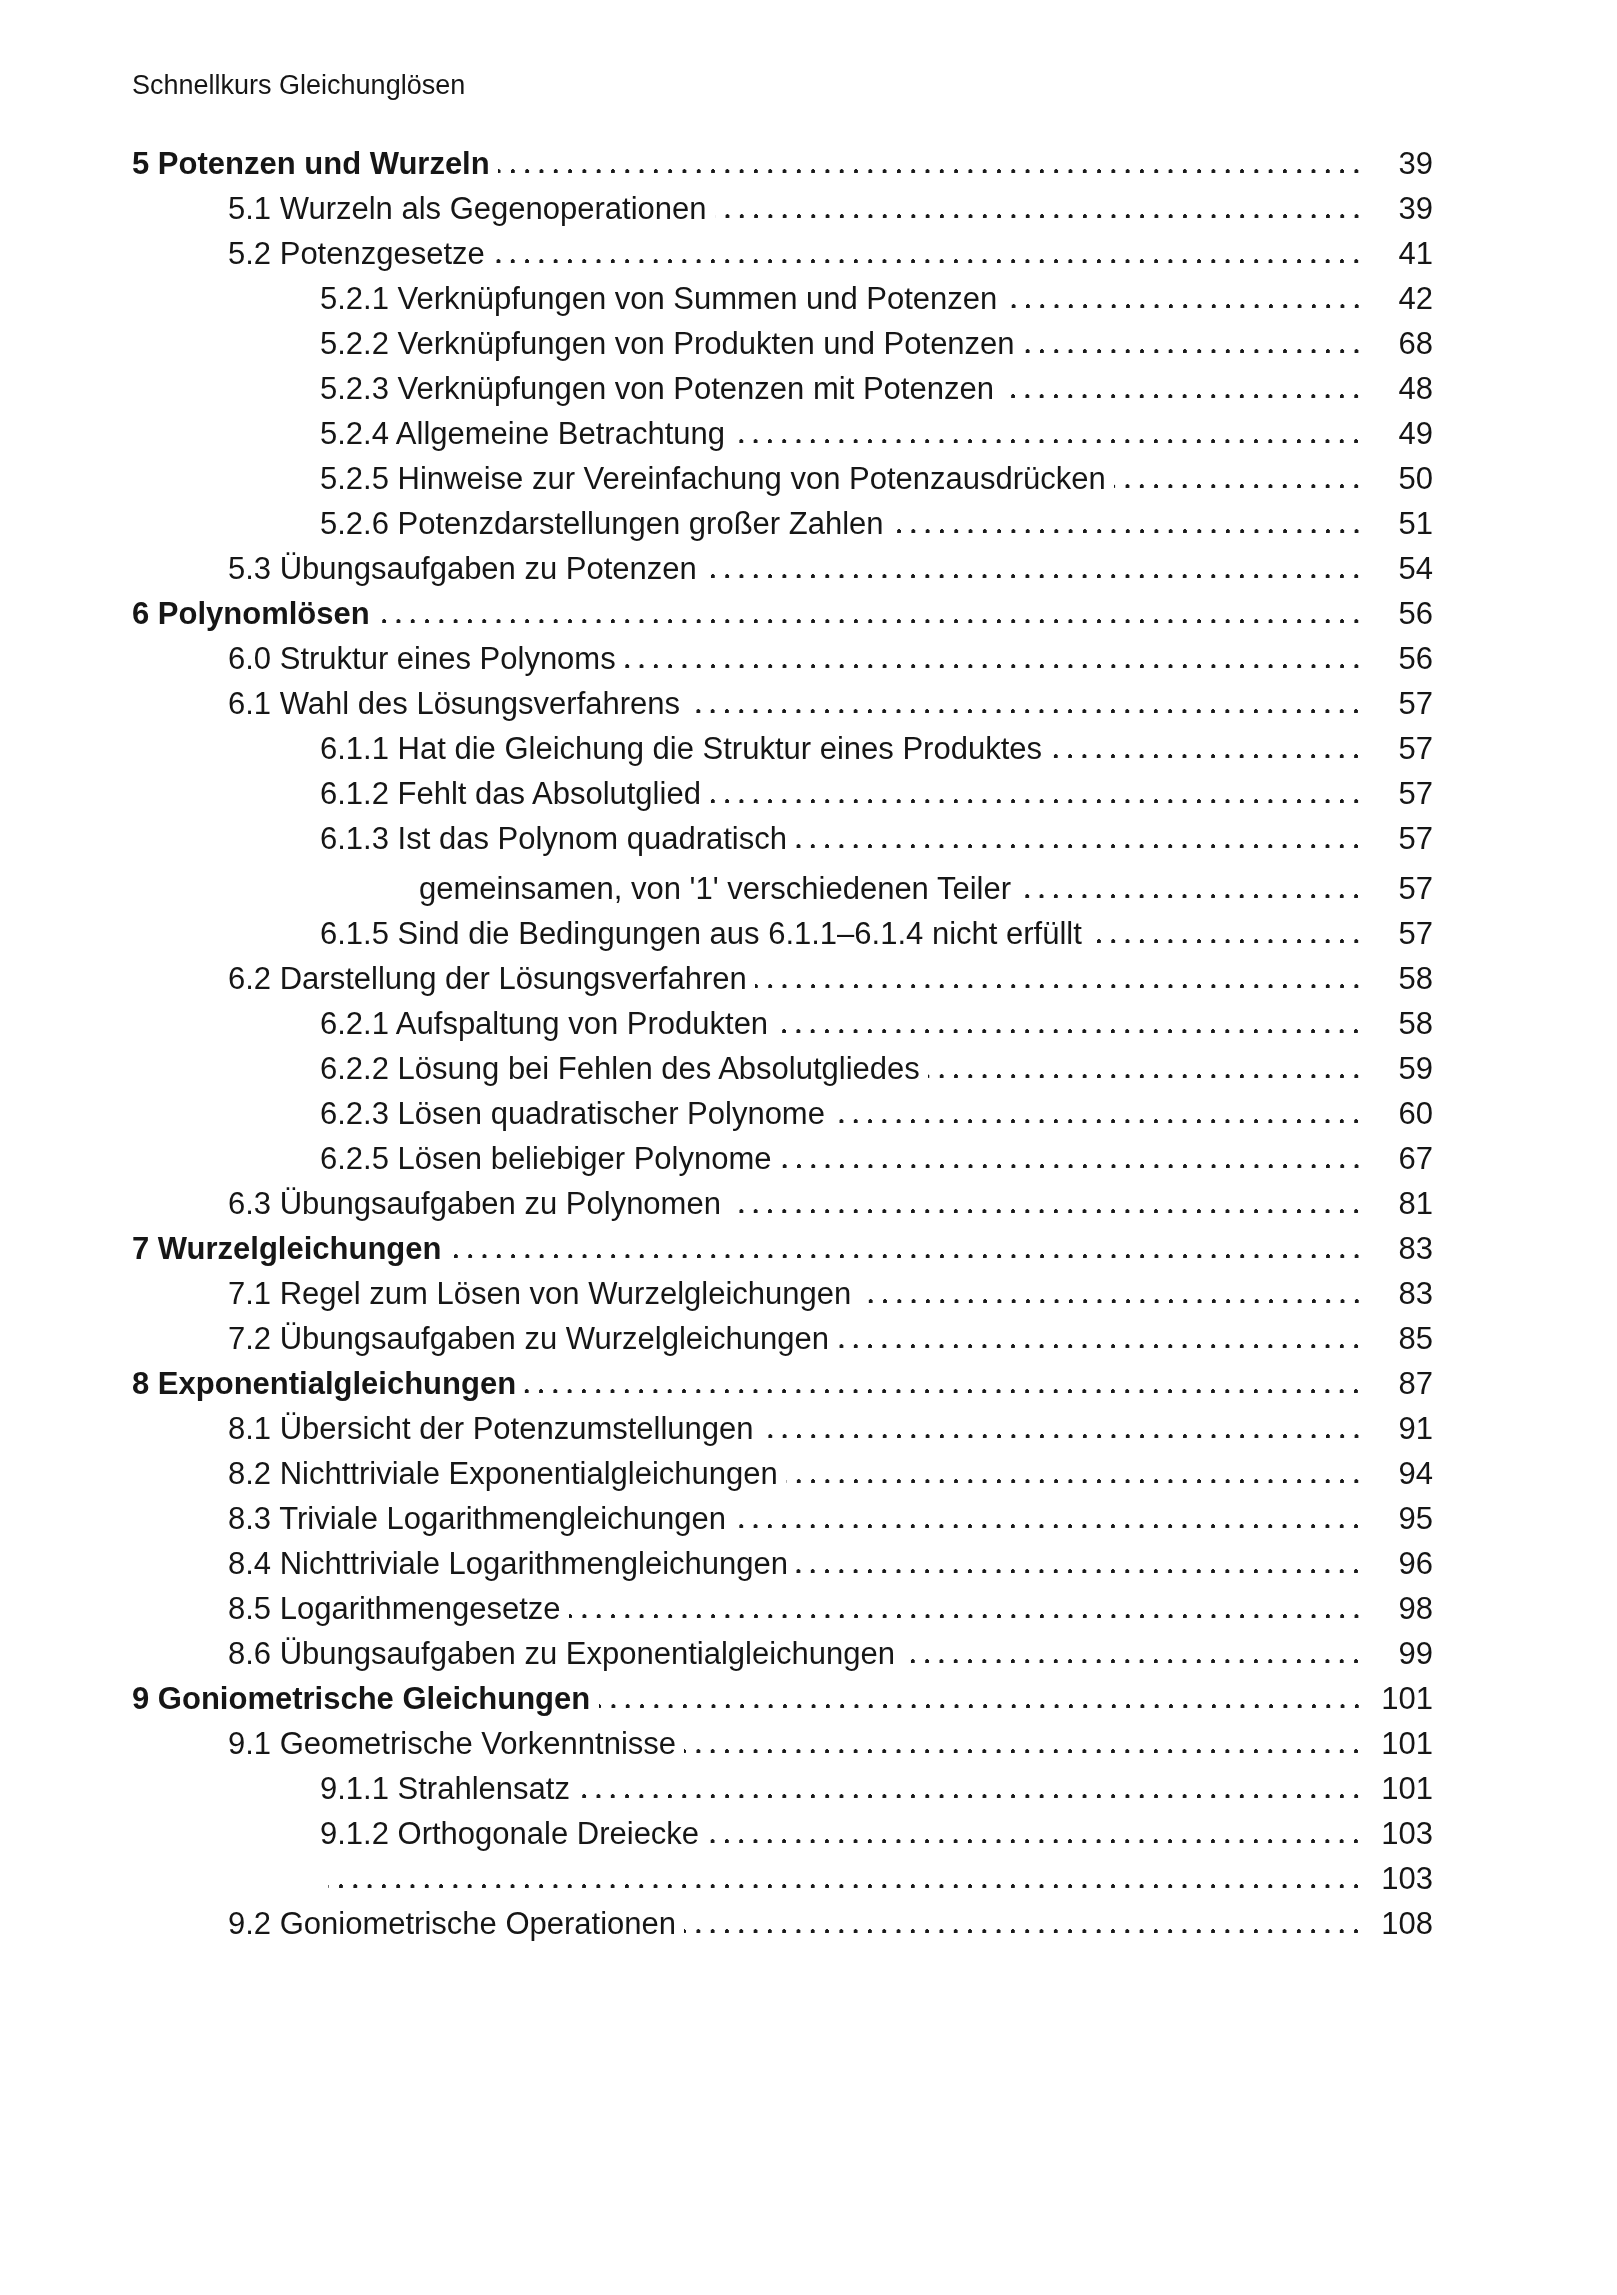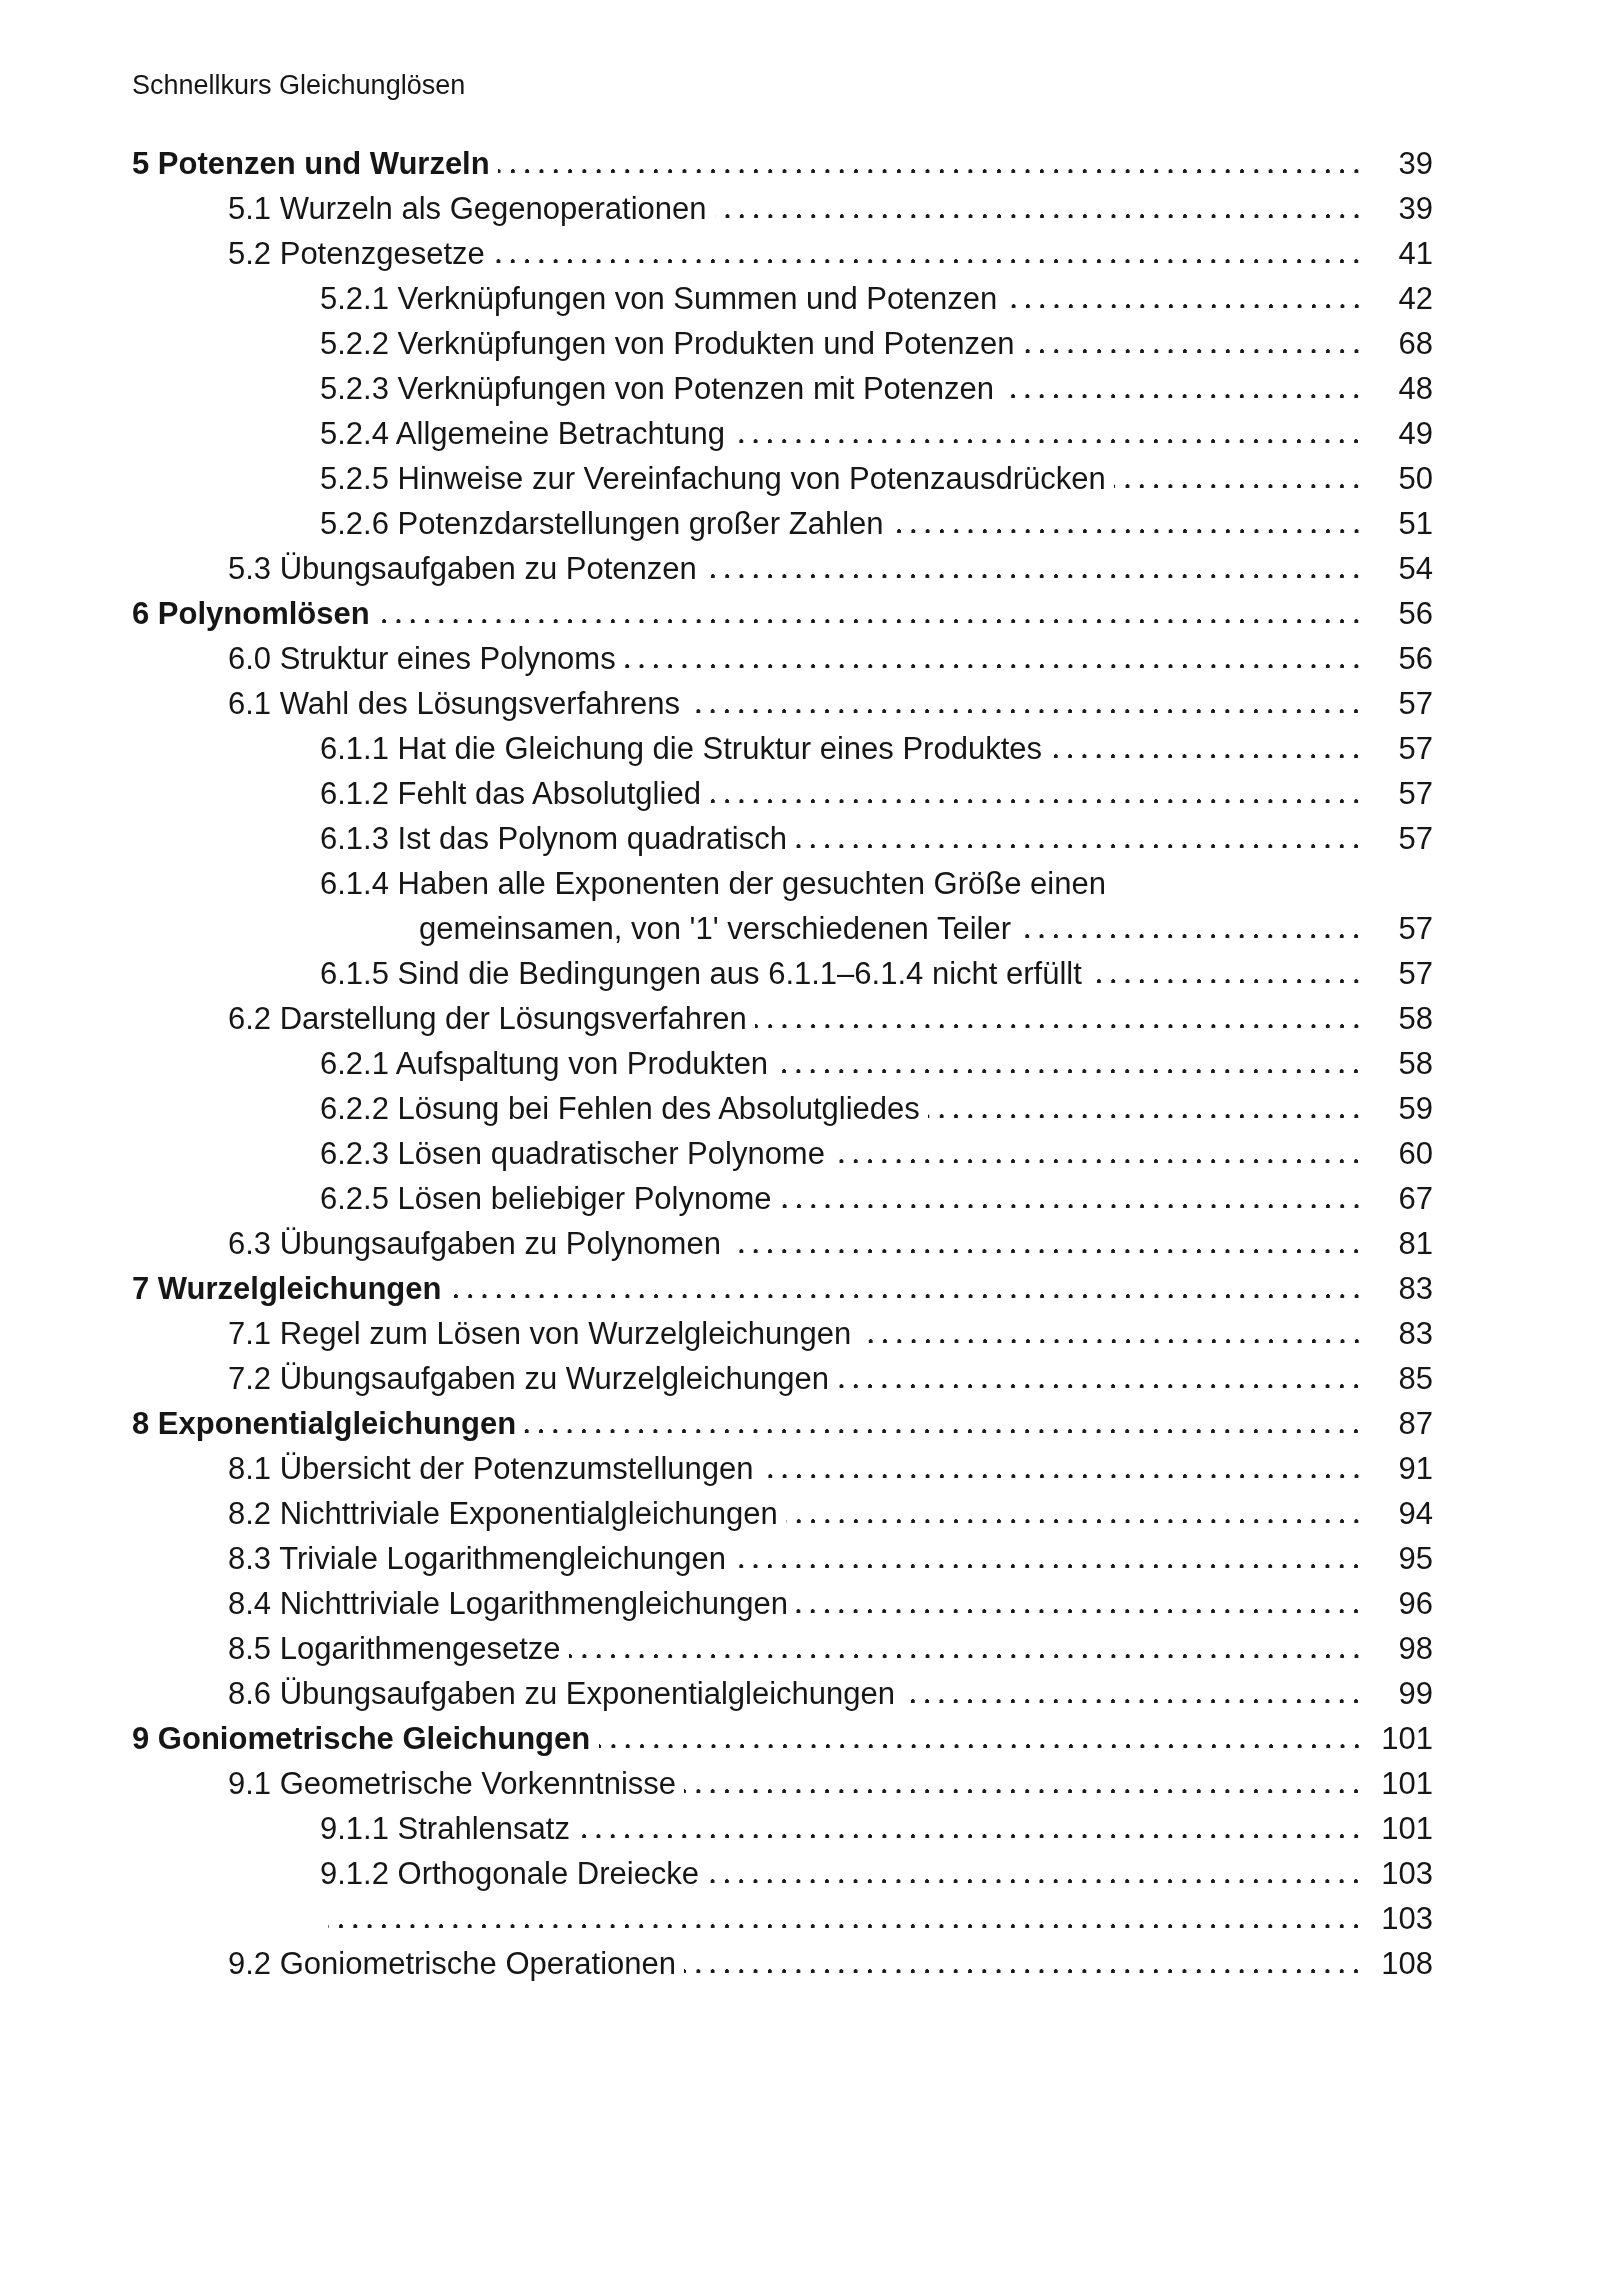--- a/index.html
+++ b/index.html
@@ -143,21 +143,20 @@
     <span class="label">6.1.2 Fehlt das Absolutglied</span>
     <span class="leader"></span>
     <span class="page-num">57</span>
   </div>
       <div class="row level-3">
     <span class="label">6.1.3 Ist das Polynom quadratisch</span>
     <span class="leader"></span>
     <span class="page-num">57</span>
   </div>
       <div class="row level-3 no-page">
-    <span class="label">6.1.4 Haben alle Exponenten der gesuchten Größe einen</span>
     <span class="leader"></span>
     <span class="page-num"></span>
   </div>
       <div class="row level-4">
     <span class="label">gemeinsamen, von '1' verschiedenen Teiler</span>
     <span class="leader"></span>
     <span class="page-num">57</span>
   </div>
       <div class="row level-3">
     <span class="label">6.1.5 Sind die Bedingungen aus 6.1.1–6.1.4 nicht erfüllt</span>

